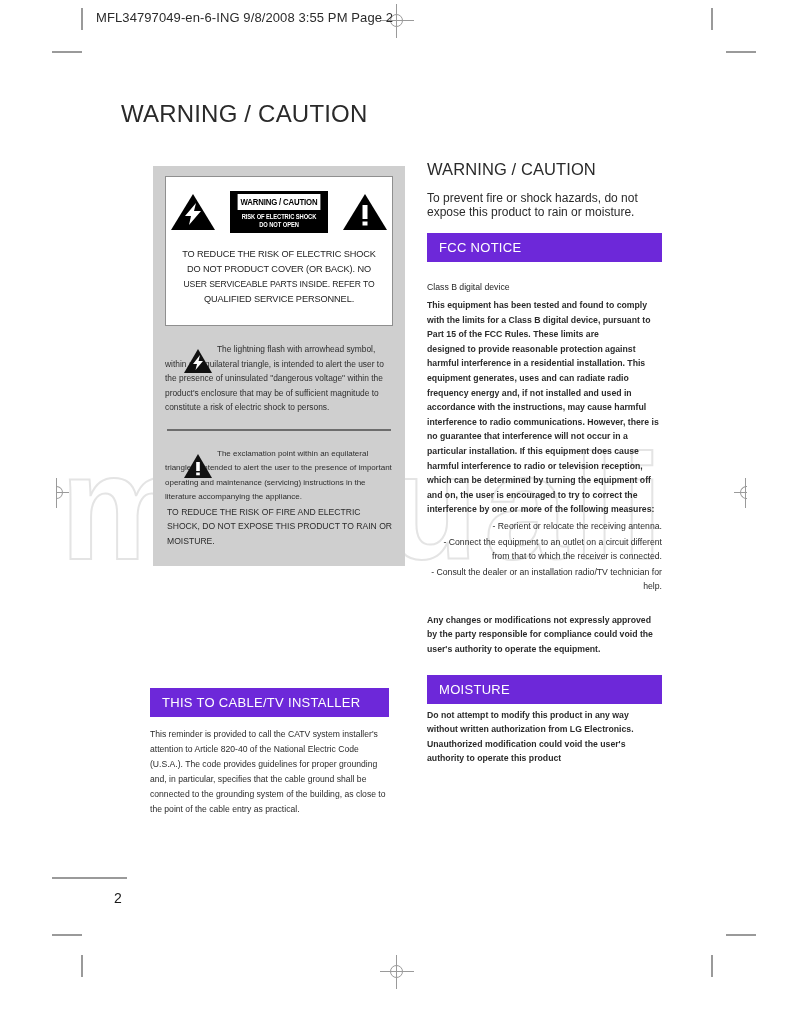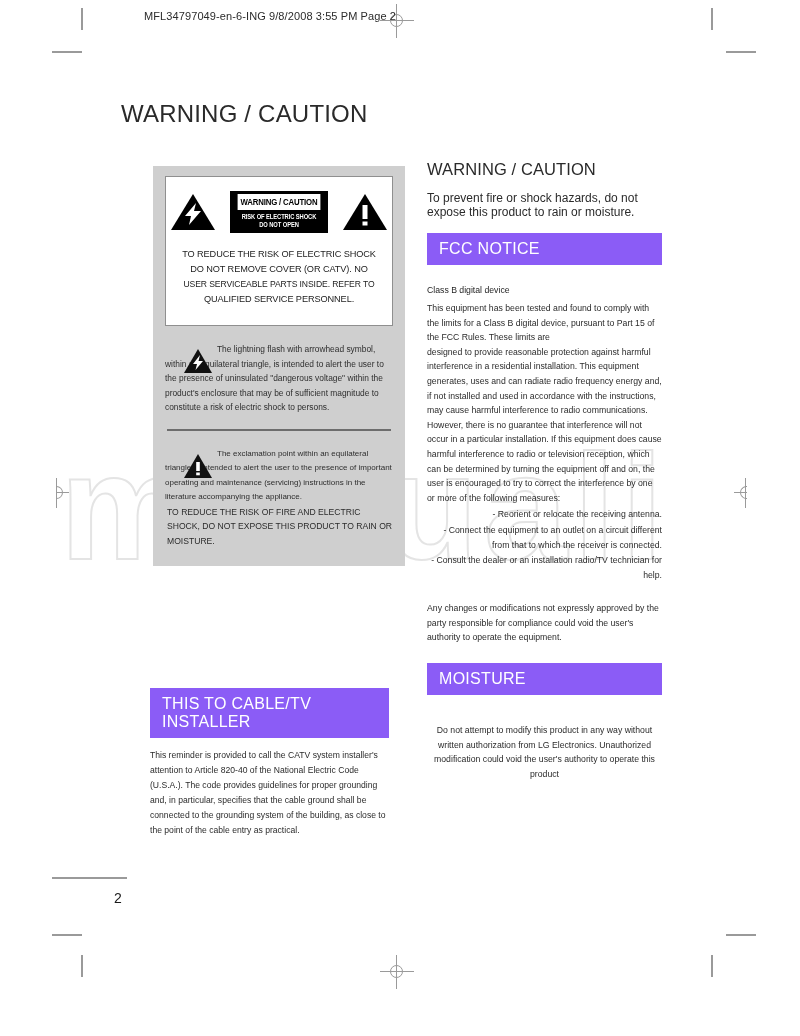--- a/index.html
+++ b/index.html
@@ -85,25 +85,24 @@
     width: 13px; height: 1px;
     background: #9a9a9a;
   }
   .side-mark.left .hline { left: 10px; }
   .side-mark.right .hline { left: -1px; }
 
   .header-slug {
     position: absolute;
     left: 96px;
     top: 10px;
-    font-size: 11px;
+    font-size: 13px;
     color: #2b2b2b;
     letter-spacing: 0.1px;
     white-space: nowrap;
-    margin-left: 48px;
   }
 
   
   .watermark {
     position: absolute;
     left: 60px;
     top: 432px;
     width: 700px;
     height: 180px;
     font-family: "Liberation Sans", sans-serif;
@@ -236,23 +235,23 @@
   }
   .wc-body {
     font-size: 8.6px;
     line-height: 14.5px;
     color: #2b2b2b;
     margin-left: 2px;
   }
 
   
   .bar {
-    background: #8b5cf6;
+    background: #6d28d9;
     color: #ffffff;
-    font-size: 16px;
+    font-size: 13px;
     padding: 7px 12px;
     letter-spacing: 0.3px;
     box-sizing: border-box;
   }
 
   .installer-block {
     position: absolute;
     left: 150px;
     top: 688px;
     width: 239px;
@@ -281,20 +280,21 @@
   .r-sub {
     font-size: 8.7px;
     line-height: 14px;
     color: #1e1e1e;
     margin: 18px 0 4px 0;
   }
   .r-body {
     font-size: 8.7px;
     line-height: 14.6px;
     color: #2b2b2b;
+    font-weight: bold;
   }
   .r-body p { margin: 0; }
   .r-list {
     margin: 2px 0 0 0;
     padding: 0;
     list-style: none;
     font-size: 8.7px;
     line-height: 14.6px;
     color: #2b2b2b;
     text-align: right;
@@ -386,21 +386,21 @@
 
           <svg class="tri-excl" viewBox="0 0 46 40">
             <polygon points="23,2 45,38 1,38" fill="#000"></polygon>
             <rect x="20.5" y="13" width="5" height="14" fill="#fff"></rect>
             <rect x="20.5" y="29.5" width="5" height="4" fill="#fff"></rect>
           </svg>
         </div>
 
         <div class="shock-text">
           <div>TO REDUCE THE RISK OF ELECTRIC SHOCK</div>
-          <div>DO NOT REMOVE COVER (OR CATV). NO</div>
+          <div>DO NOT PRODUCT COVER (OR BACK). NO</div>
           <div class="l3">USER SERVICEABLE PARTS INSIDE. REFER TO</div>
           <div>QUALIFIED SERVICE PERSONNEL.</div>
         </div>
       </div>
 
       <div class="note-block">
         <svg class="sym" viewBox="0 0 30 26">
           <polygon points="15,1 29,25 1,25" fill="#111"></polygon>
           <polygon points="17,7 10,16 14,16 12.5,22 20,13 15.5,13" fill="#fff"></polygon>
         </svg>
@@ -448,19 +448,19 @@
     </ul>
 
     <div class="r-gap"></div>
 
     <div class="r-body">Any changes or modifications not expressly approved by the party responsible for compliance could void the user's authority to operate the equipment.</div>
 
     <div class="r-gap"></div>
 
     <div class="bar">MOISTURE</div>
 
-    <div class="r-body" style="margin-top:28px;text-align:center;">Do not attempt to modify this product in any way without written authorization from LG Electronics. Unauthorized modification could void the user's authority to operate this product</div>
+    <div class="r-body" style="margin-top:4px;">Do not attempt to modify this product in any way without written authorization from LG Electronics. Unauthorized modification could void the user's authority to operate this product</div>
   </div>
 
   <div class="footer-rule"></div>
   <div class="page-num">2</div>
 
 </div>
 
 </body></html>

